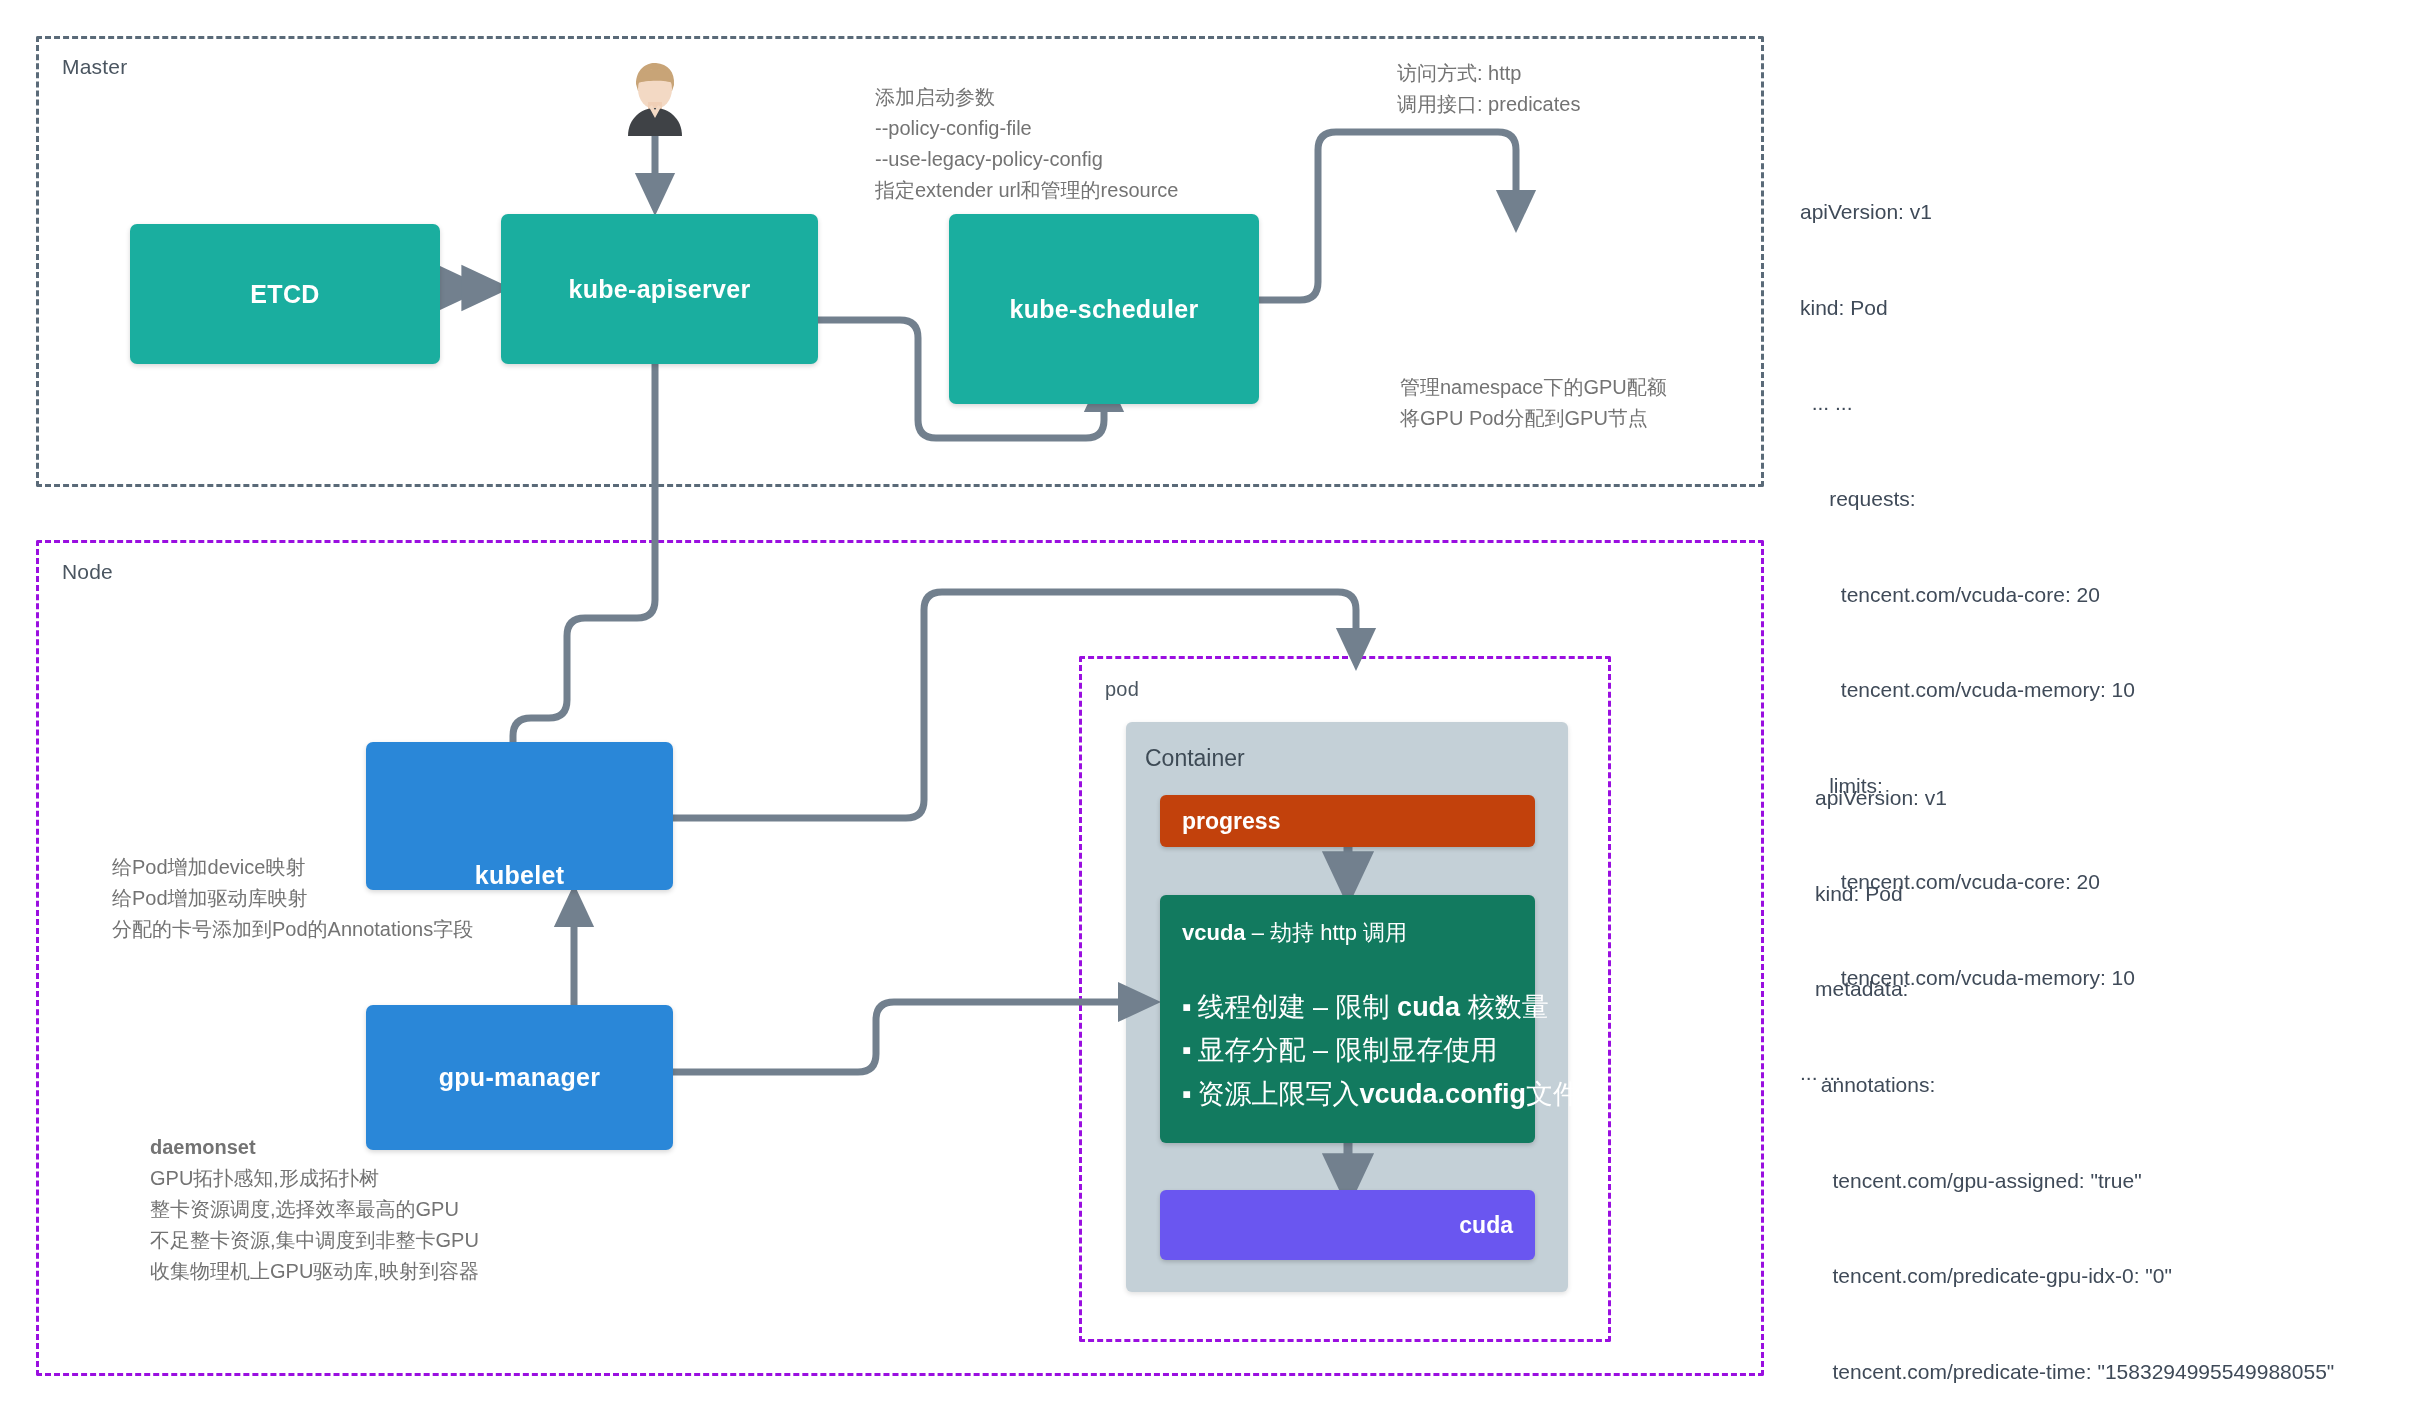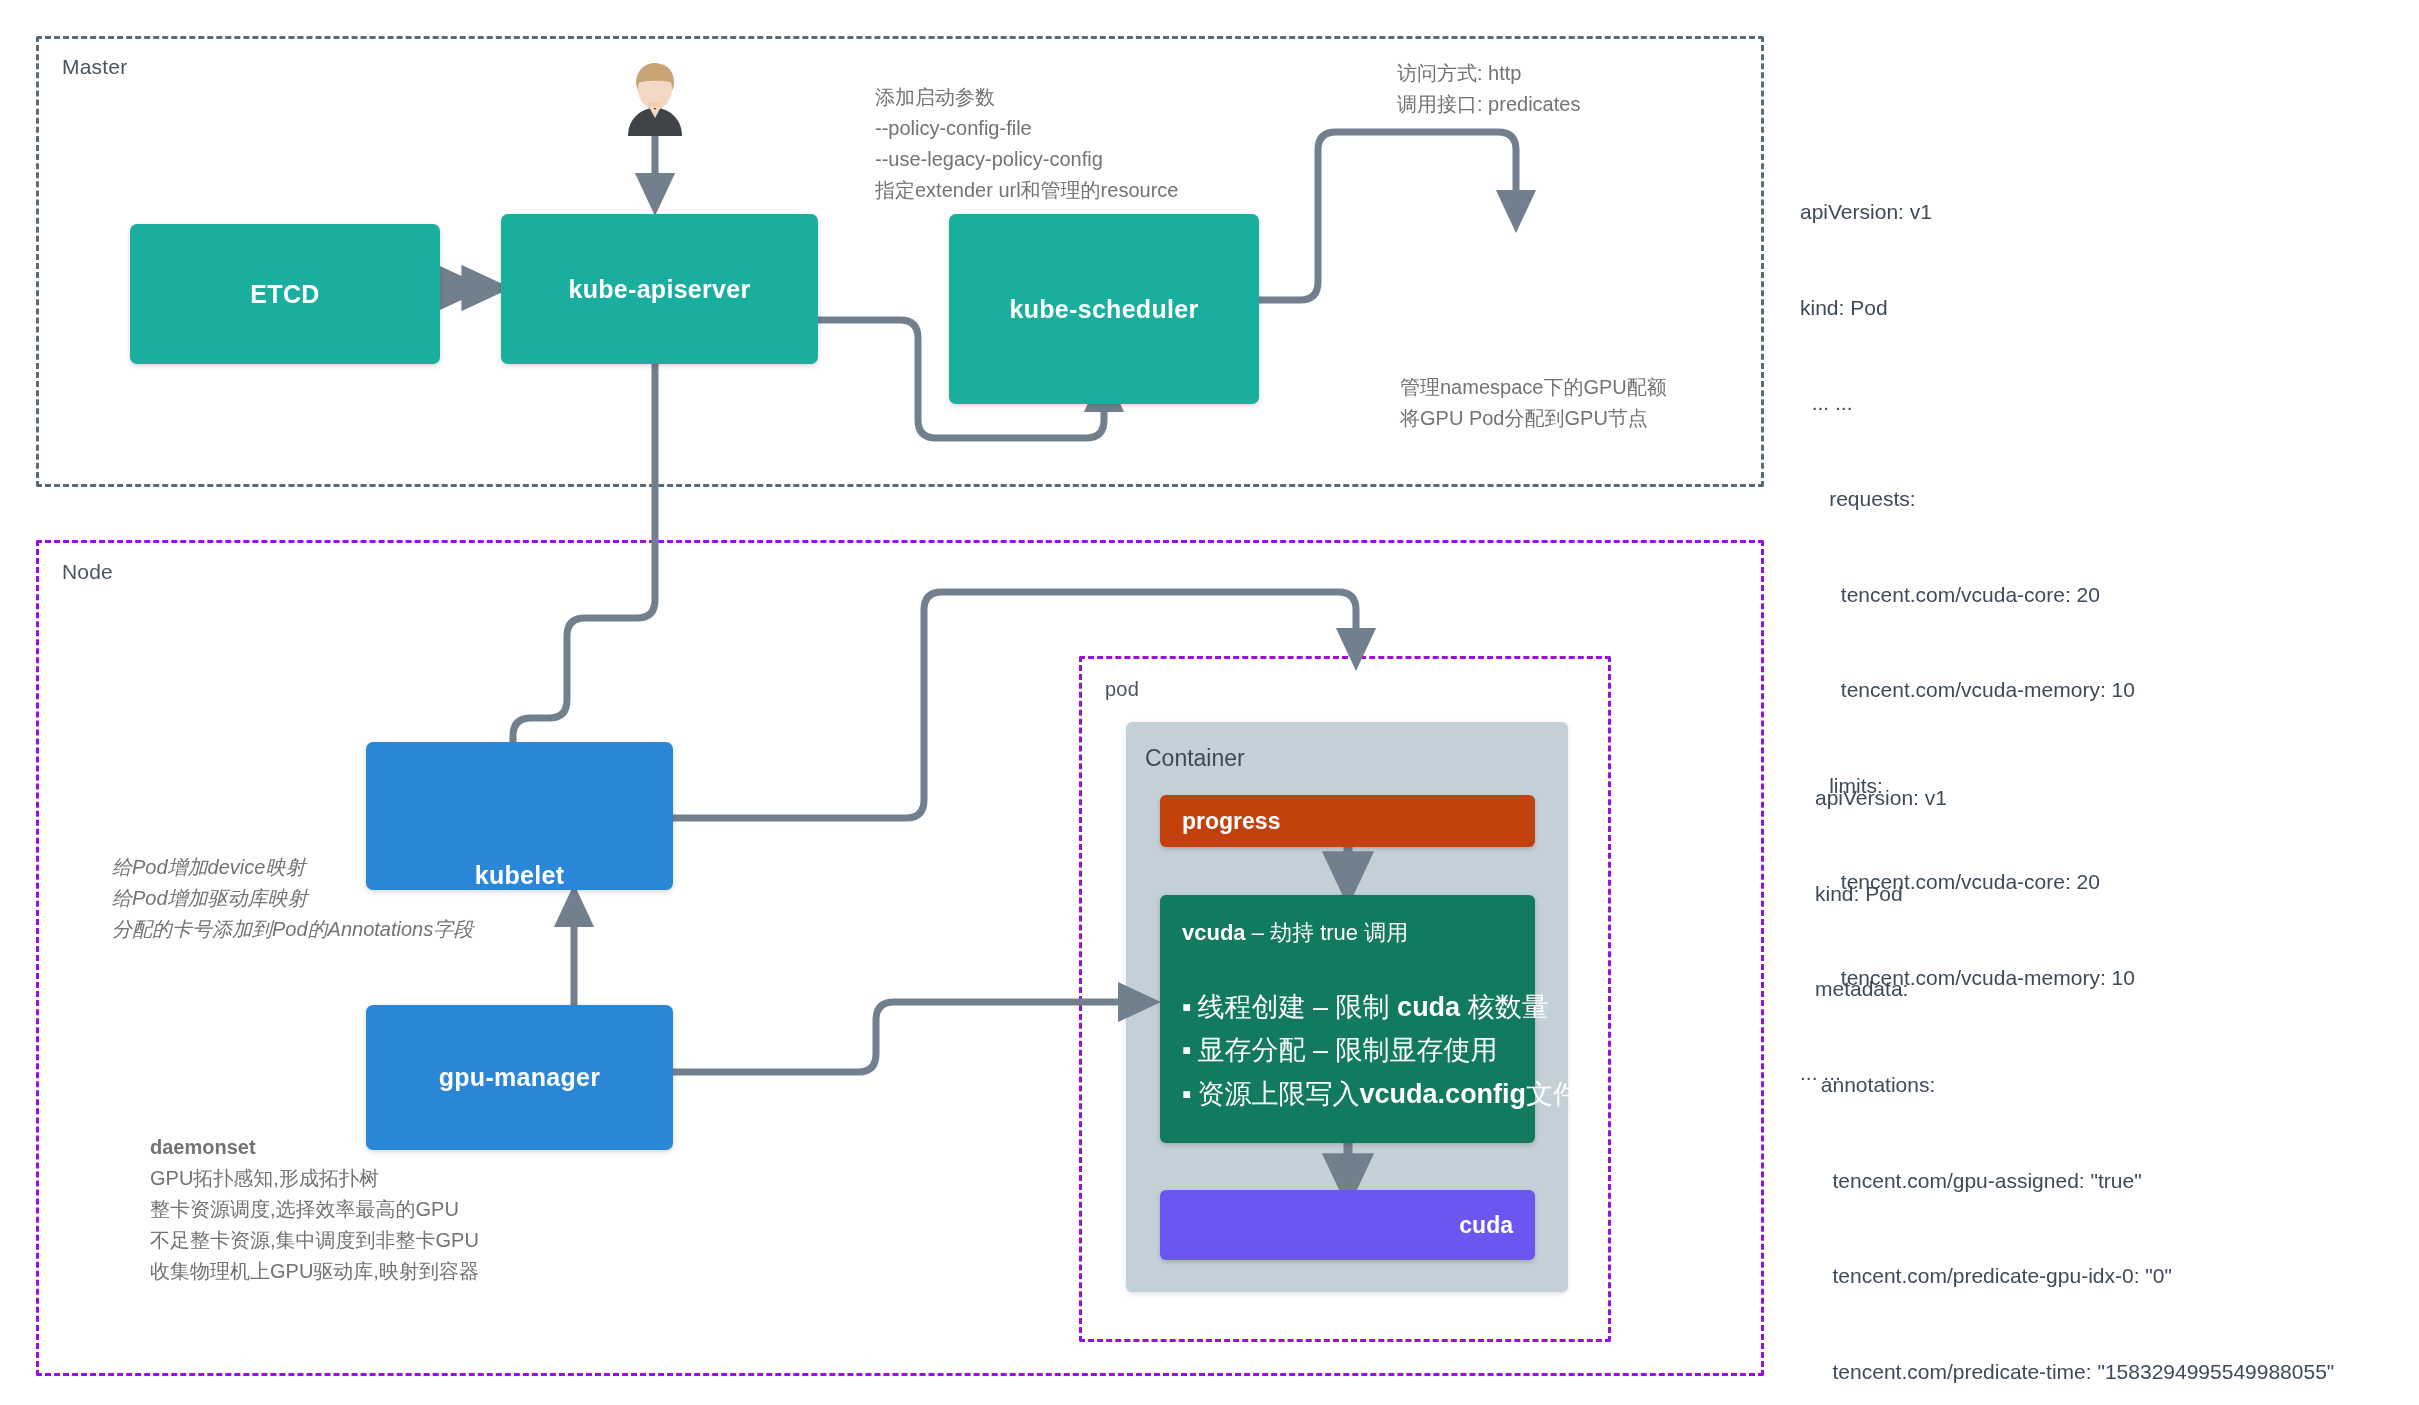--- a/index.html
+++ b/index.html
@@ -136,21 +136,21 @@
   <div class="box box-blue" style="left:366px;top:1005px;width:307px;height:145px;">
     <span class="box-label">gpu-manager</span>
   </div>
 
   <div class="bar bar-progress" style="left:1160px;top:795px;width:375px;height:52px;">
     <span class="bar-text">progress</span>
   </div>
 
   <div class="vcuda" style="left:1160px;top:895px;width:375px;height:248px;">
     <div class="vcuda-head">
-      <b>vcuda</b><span> – 劫持 true 调用</span>
+      <b>vcuda</b><span> – 劫持 http 调用</span>
     </div>
     <div class="vcuda-list">
       <div>
         <span class="bullet">▪</span><span>线程创建 – 限制 </span><b>cuda</b><span> 核数量</span>
       </div>
       <div>
         <span class="bullet">▪</span><span>显存分配 – 限制显存使用</span><b></b><span></span>
       </div>
       <div>
         <span class="bullet">▪</span><span>资源上限写入</span><b>vcuda.config</b><span>文件</span>
@@ -172,21 +172,21 @@
   <div class="note" style="left:1397px;top:58px;">
     <div>访问方式: http</div>
     <div>调用接口: predicates</div>
   </div>
 
   <div class="note" style="left:1400px;top:372px;">
     <div>管理namespace下的GPU配额</div>
     <div>将GPU Pod分配到GPU节点</div>
   </div>
 
-  <div class="note" style="left:112px;top:852px;font-style:italic;">
+  <div class="note" style="left:112px;top:852px;">
     <div>给Pod增加device映射</div>
     <div>给Pod增加驱动库映射</div>
     <div>分配的卡号添加到Pod的Annotations字段</div>
   </div>
 
   <div class="note" style="left:150px;top:1132px;">
     <div style="font-weight:bold;">daemonset</div>
     <div>GPU拓扑感知,形成拓扑树</div>
     <div>整卡资源调度,选择效率最高的GPU</div>
     <div>不足整卡资源,集中调度到非整卡GPU</div>

